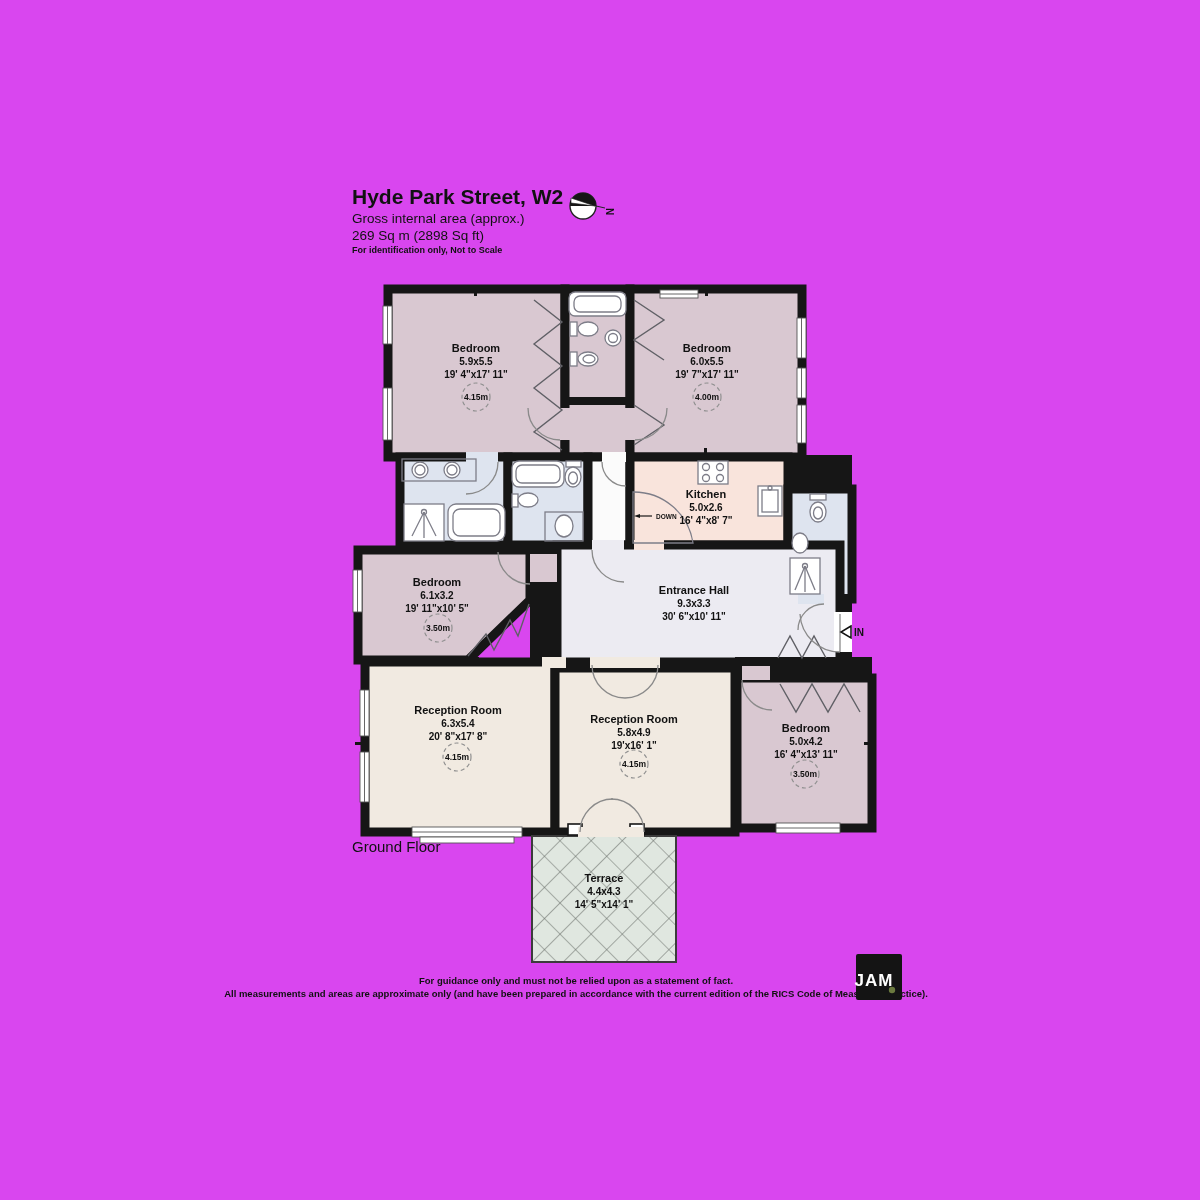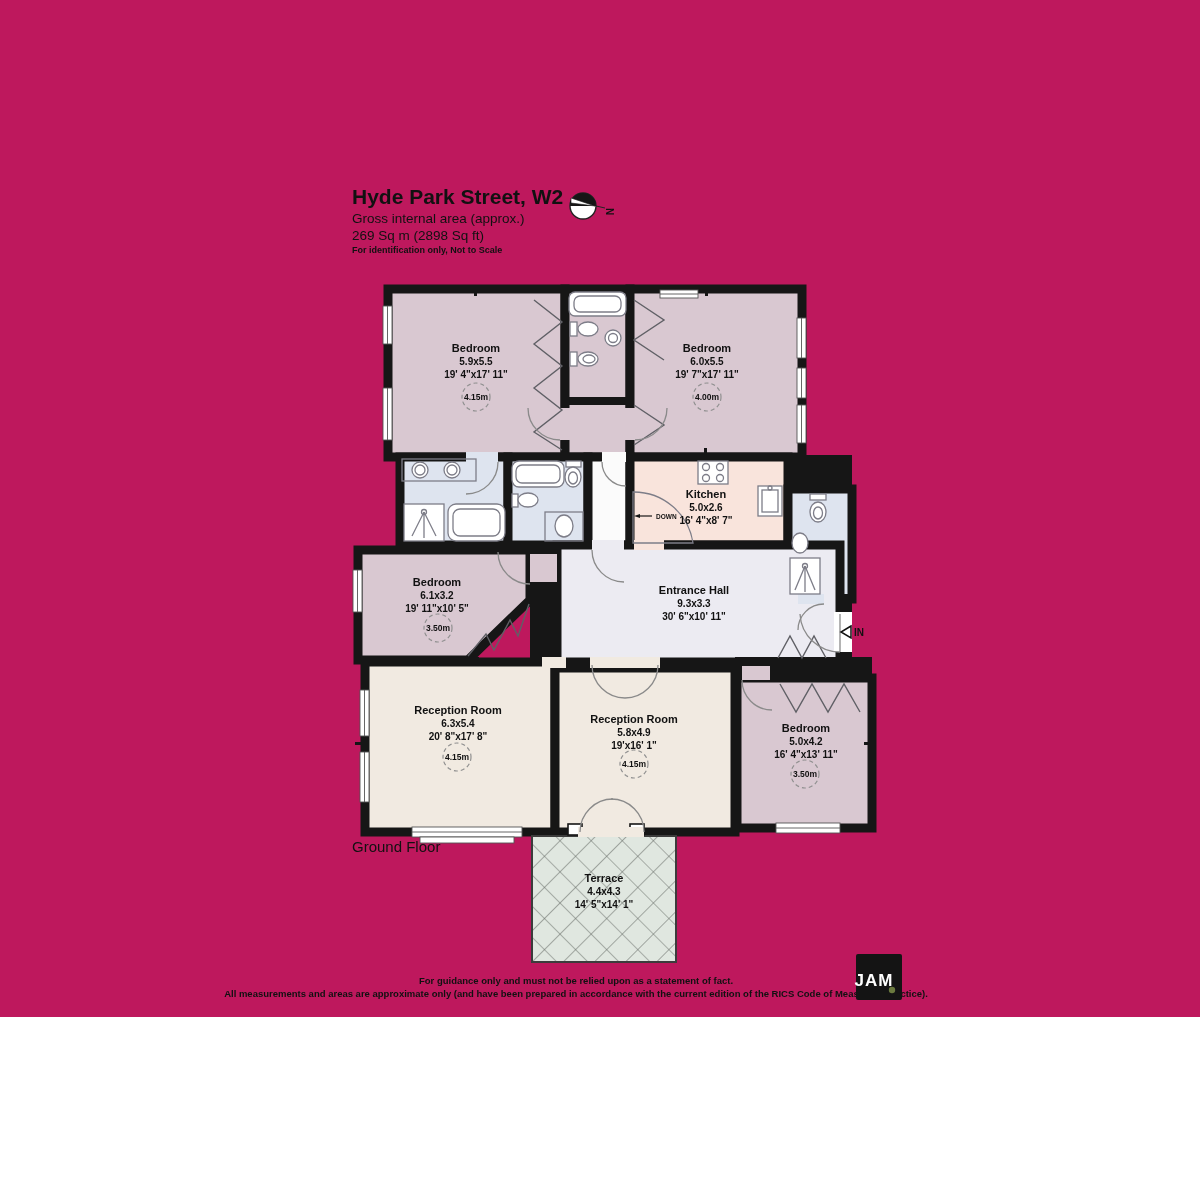--- a/index.html
+++ b/index.html
@@ -1,16 +1,16 @@
 <!DOCTYPE html>
 <html><head>
 <meta charset="utf-8">
 <style>
   html,body{margin:0;padding:0;background:#fff;}
-  .page{width:1200px;height:1017px;background:#be185d;position:relative;font-family:"Liberation Sans",sans-serif;}
+  .page{width:1200px;height:1200px;background:#d946ef;position:relative;font-family:"Liberation Sans",sans-serif;}
   svg text{font-family:"Liberation Sans",sans-serif;fill:#111;}
   .title{font-size:21px;font-weight:bold;}
   .sub{font-size:13.5px;}
   .note{font-size:9px;font-weight:bold;}
   .gf{font-size:15px;}
   .rn{font-size:11px;font-weight:bold;text-anchor:middle;}
   .rd{font-size:10px;font-weight:bold;text-anchor:middle;}
   .ht{font-size:8.5px;font-weight:bold;text-anchor:middle;}
   .hc{fill:none;stroke:#8f8f8f;stroke-width:1.2;stroke-dasharray:4 3;}
   .room{stroke:#161616;stroke-width:9;}

